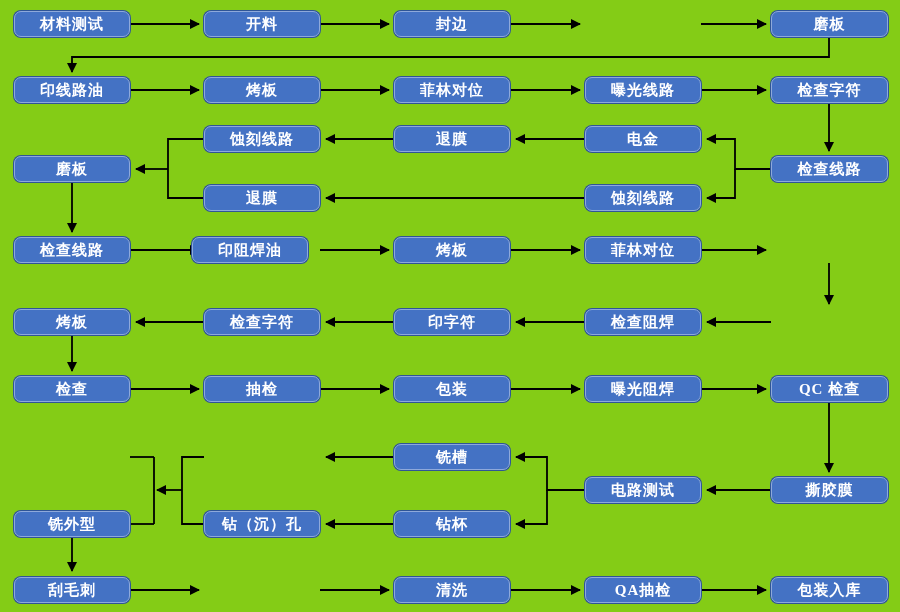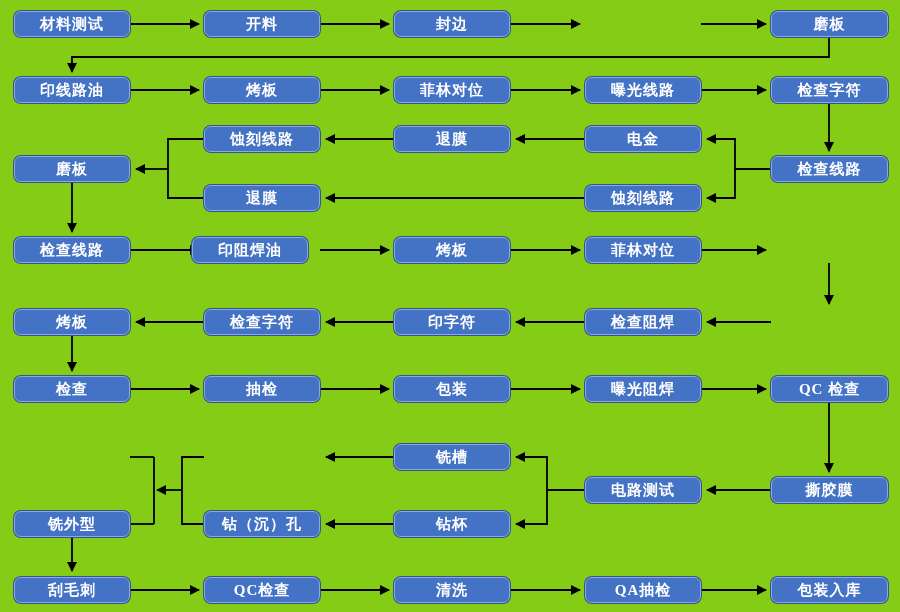--- a/index.html
+++ b/index.html
@@ -122,18 +122,17 @@
   <div class="node" style="left:394px;top:444px">铣槽</div>
 
   <div class="node" style="left:585px;top:477px">电路测试</div>
   <div class="node c5" style="left:771px;top:477px">撕胶膜</div>
 
   <div class="node" style="left:14px;top:511px">铣外型</div>
   <div class="node" style="left:204px;top:511px">钻（沉）孔</div>
   <div class="node" style="left:394px;top:511px">钻杯</div>
 
   <div class="node" style="left:14px;top:577px">刮毛刺</div>
-  <div class="node" style="left:204px;top:577px">QC检查</div>
   <div class="node" style="left:394px;top:577px">清洗</div>
   <div class="node" style="left:585px;top:577px">QA抽检</div>
   <div class="node c5" style="left:771px;top:577px">包装入库</div>
 
 </div>
 
 </body></html>

